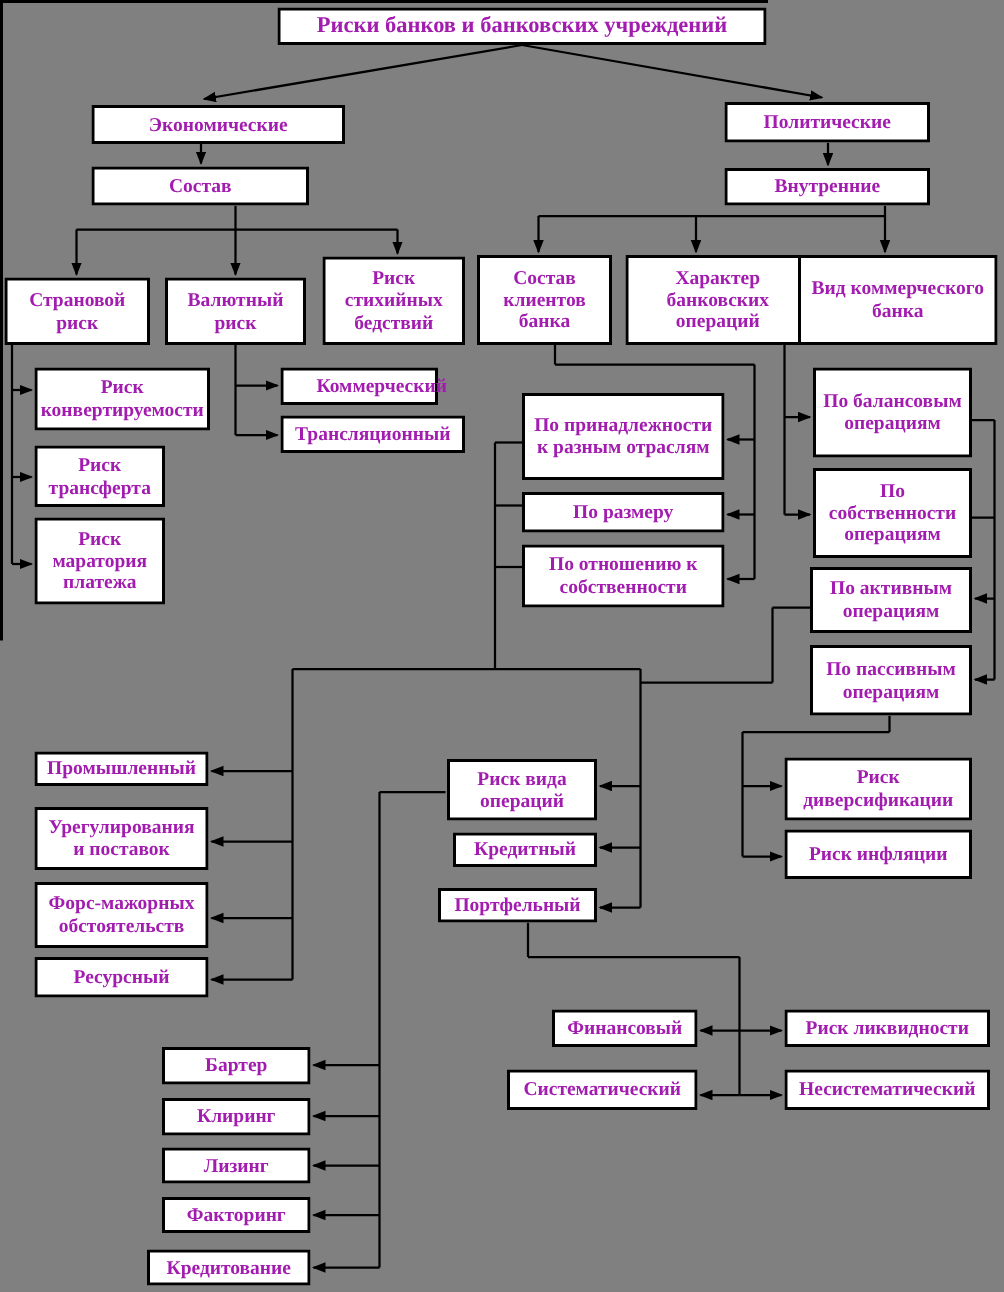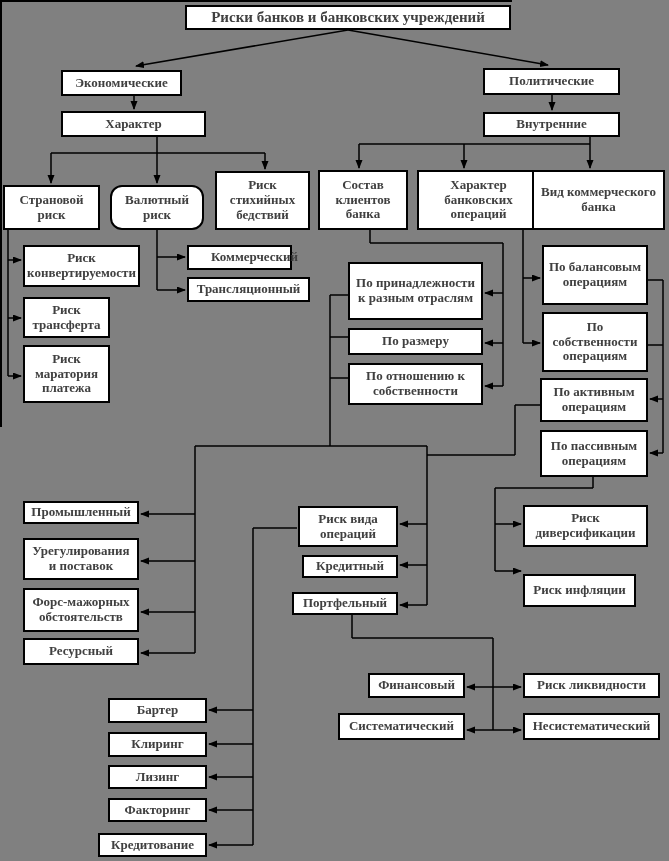--- a/index.html
+++ b/index.html
@@ -11,21 +11,21 @@
     overflow:hidden;
   }
   #lines{position:absolute;left:0;top:0;width:669px;height:861px;z-index:0;}
   #lines line{stroke:#000;stroke-width:1.5;}
   #lines line.frame{stroke-width:2;}
   .node{
     position:absolute;
     box-sizing:border-box;
     background:#ffffff;
     border:2px solid #000000;
-    color:#404040;
+    color:#a21caf;
     font-weight:bold;
     font-size:13px;
     line-height:1.15;
     display:flex;
     align-items:center;
     justify-content:center;
     text-align:center;
     padding:1px 2px;
     z-index:1;
   }
@@ -127,27 +127,27 @@
     <line x1="352" y1="638" x2="493" y2="638"></line>
     <line x1="493" y1="638" x2="493" y2="730"></line>
     <line x1="493" y1="687" x2="467" y2="687" marker-end="url(#ah)"></line>
     <line x1="493" y1="687" x2="521" y2="687" marker-end="url(#ah)"></line>
     <line x1="493" y1="730" x2="467" y2="730" marker-end="url(#ah)"></line>
     <line x1="493" y1="730" x2="521" y2="730" marker-end="url(#ah)"></line>
   </svg>
 
   <div class="node title" style="left:185px;top:5px;width:326px;height:25px;">Риски банков и банковских учреждений</div>
 
-  <div class="node" style="left:61px;top:70px;width:121px;height:26px;">Экономические</div>
+  <div class="node" style="left:61px;top:70px;width:169px;height:26px;">Экономические</div>
   <div class="node" style="left:483px;top:68px;width:137px;height:27px;">Политические</div>
-  <div class="node" style="left:61px;top:111px;width:145px;height:26px;">Характер</div>
+  <div class="node" style="left:61px;top:111px;width:145px;height:26px;">Состав</div>
   <div class="node" style="left:483px;top:112px;width:137px;height:25px;">Внутренние</div>
 
   <div class="node" style="left:3px;top:185px;width:97px;height:45px;">Страновой риск</div>
-  <div class="node" style="left:110px;top:185px;width:94px;height:45px;border-radius:12px;">Валютный риск</div>
+  <div class="node" style="left:110px;top:185px;width:94px;height:45px;">Валютный риск</div>
   <div class="node" style="left:215px;top:171px;width:95px;height:59px;">Риск стихийных бедствий</div>
   <div class="node" style="left:318px;top:170px;width:90px;height:60px;">Состав клиентов банка</div>
   <div class="node" style="left:417px;top:170px;width:123px;height:60px;">Характер банковских операций</div>
   <div class="node" style="left:532px;top:170px;width:133px;height:60px;">Вид коммерческого банка</div>
 
   <div class="node" style="left:23px;top:245px;width:117px;height:42px;font-family:Liberation Serif, serif;">Риск конвертируемости</div>
   <div class="node" style="left:23px;top:297px;width:87px;height:41px;">Риск трансферта</div>
   <div class="node" style="left:23px;top:345px;width:87px;height:58px;">Риск маратория платежа</div>
   <div class="node" style="left:187px;top:245px;width:105px;height:25px;padding-left:32px;">Коммерческий</div>
   <div class="node" style="left:187px;top:277px;width:123px;height:25px;">Трансляционный</div>
@@ -164,21 +164,21 @@
   <div class="node" style="left:23px;top:501px;width:116px;height:23px;">Промышленный</div>
   <div class="node" style="left:23px;top:538px;width:116px;height:42px;">Урегулирования и поставок</div>
   <div class="node" style="left:23px;top:588px;width:116px;height:44px;">Форс-мажорных обстоятельств</div>
   <div class="node" style="left:23px;top:638px;width:116px;height:27px;">Ресурсный</div>
 
   <div class="node" style="left:298px;top:506px;width:100px;height:41px;">Риск вида операций</div>
   <div class="node" style="left:302px;top:555px;width:96px;height:23px;">Кредитный</div>
   <div class="node" style="left:292px;top:592px;width:106px;height:23px;">Портфельный</div>
 
   <div class="node" style="left:523px;top:505px;width:125px;height:42px;">Риск диверсификации</div>
-  <div class="node" style="left:523px;top:574px;width:113px;height:33px;">Риск инфляции</div>
+  <div class="node" style="left:523px;top:553px;width:125px;height:33px;">Риск инфляции</div>
 
   <div class="node" style="left:108px;top:698px;width:99px;height:25px;">Бартер</div>
   <div class="node" style="left:108px;top:732px;width:99px;height:25px;">Клиринг</div>
   <div class="node" style="left:108px;top:765px;width:99px;height:24px;">Лизинг</div>
   <div class="node" style="left:108px;top:798px;width:99px;height:24px;">Факторинг</div>
   <div class="node" style="left:98px;top:833px;width:109px;height:24px;">Кредитование</div>
 
   <div class="node" style="left:368px;top:673px;width:97px;height:25px;">Финансовый</div>
   <div class="node" style="left:338px;top:713px;width:127px;height:27px;">Систематический</div>
   <div class="node" style="left:523px;top:673px;width:137px;height:25px;">Риск ликвидности</div>

